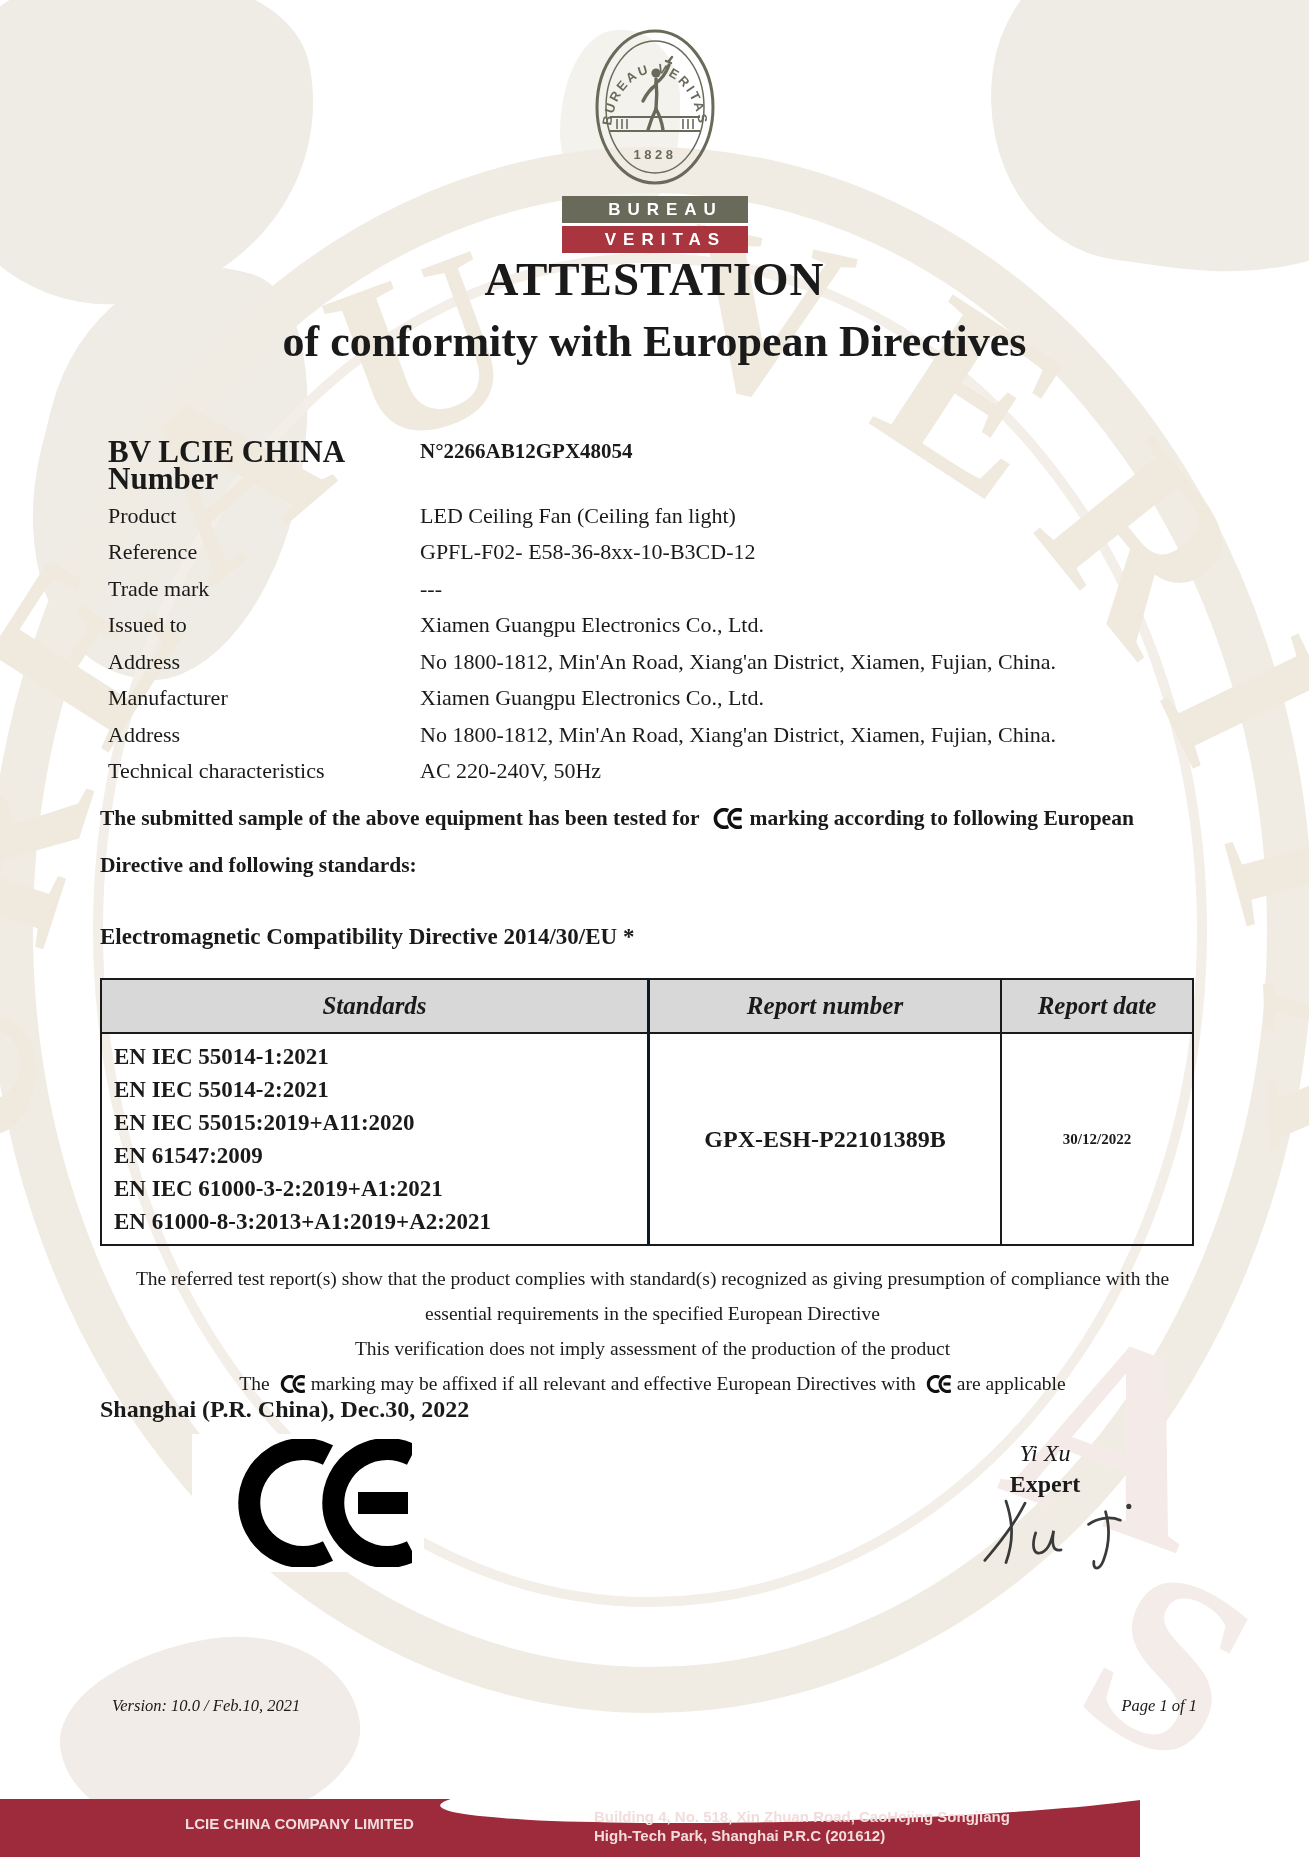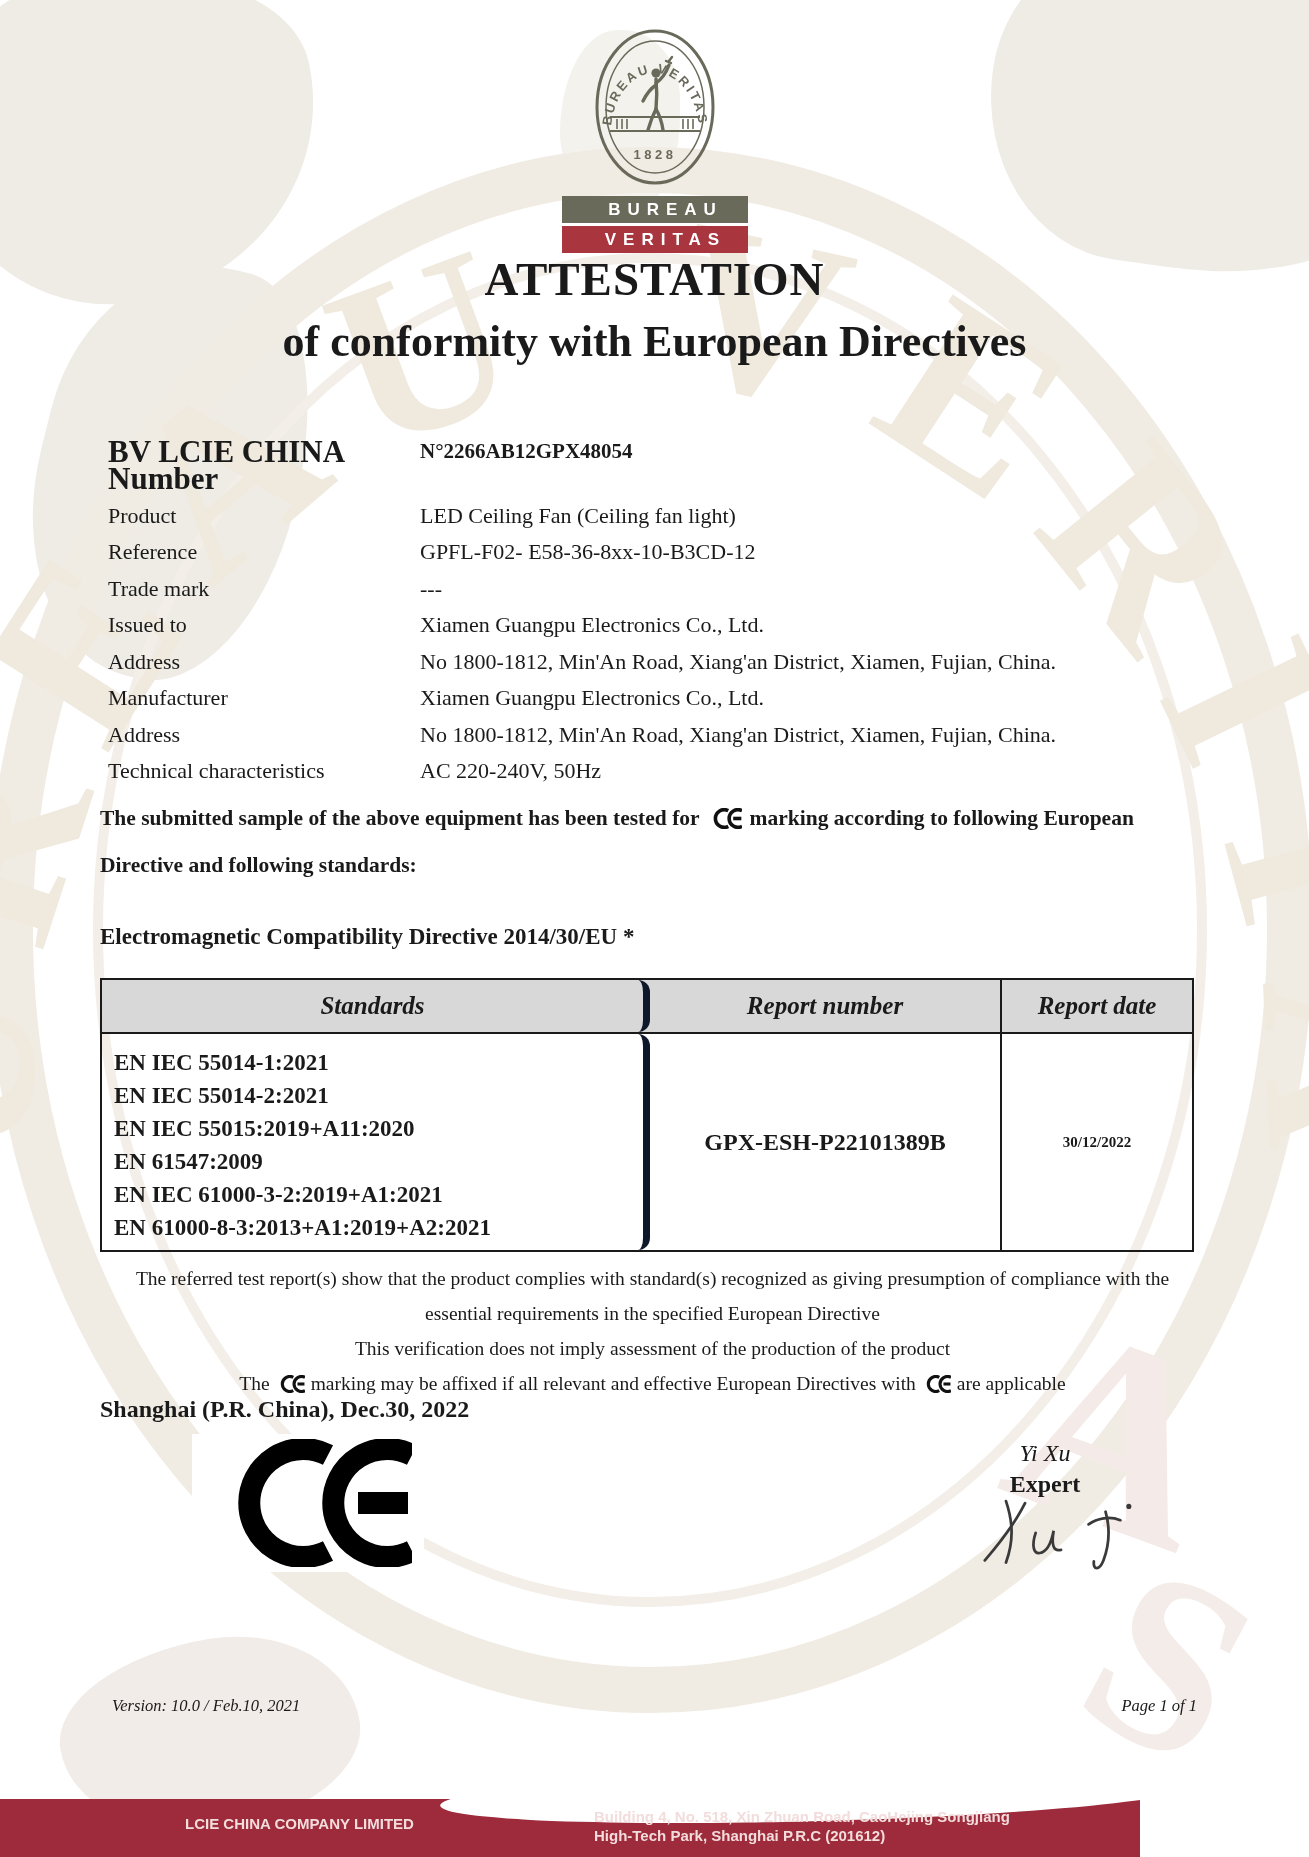--- a/index.html
+++ b/index.html
@@ -40,26 +40,26 @@
   .statement{position:absolute;left:100px;top:806px;width:1105px;font-weight:bold;font-size:21.5px;}
   .statement .line{white-space:nowrap;}
   .statement .line2{margin-top:22px;}
   .ce-inline{display:inline-block;vertical-align:-4px;margin:0 8px;}
   .directive-heading{position:absolute;left:100px;top:924px;font-weight:bold;font-size:23px;}
   
   .std-table{position:absolute;left:100px;top:978px;width:1090px;border:2px solid #1a1a1a;}
   .t-row{display:flex;}
   .t-head{background:#d8d8d8;border-bottom:2px solid #1a1a1a;}
   .t-cell{box-sizing:border-box;}
-  .c1{width:548px;flex:0 0 548px;border-right:7px solid #0f172a;border-radius:12px;}
+  .c1{width:548px;flex:0 0 548px;border-right:3px solid #0f172a;}
   .c2{width:352px;flex:0 0 352px;border-right:2px solid #1a1a1a;}
   .c3{flex:1;}
   .t-head .t-cell{display:flex;align-items:center;justify-content:center;height:52px;
     font-style:italic;font-weight:bold;font-size:25px;}
-  .t-body .c1{padding:12px 0 6px 12px;font-weight:bold;font-size:23px;line-height:33px;}
+  .t-body .c1{padding:6px 0 6px 12px;font-weight:bold;font-size:23px;line-height:33px;}
   .t-body .c2,.t-body .c3{display:flex;align-items:center;justify-content:center;font-weight:bold;}
   .t-body .c2{font-size:24px;}
   .t-body .c3{font-size:15px;}
   
   .notes{position:absolute;left:100px;top:1268px;width:1105px;text-align:center;font-size:19.5px;}
   .notes .nline{margin-bottom:13px;white-space:nowrap;}
   .ce-tiny{display:inline-block;vertical-align:-3px;margin:0 6px;}
   .place-date{position:absolute;left:100px;top:1396px;font-weight:bold;font-size:24px;}
   
   .ce-box{position:absolute;left:192px;top:1434px;width:232px;height:138px;background:#ffffff;

